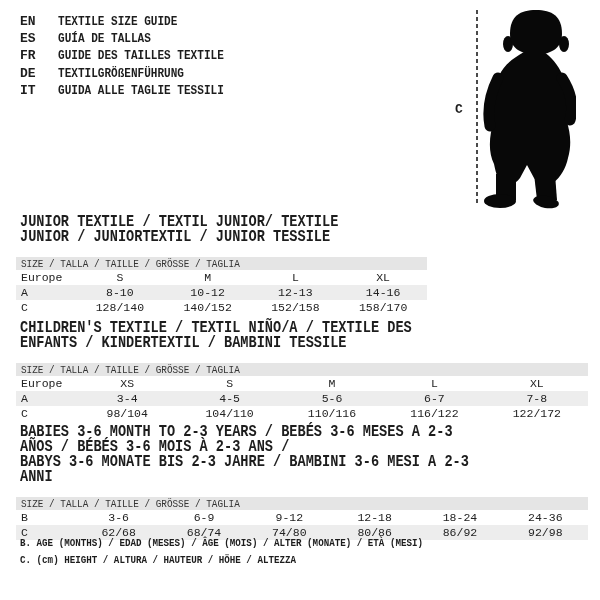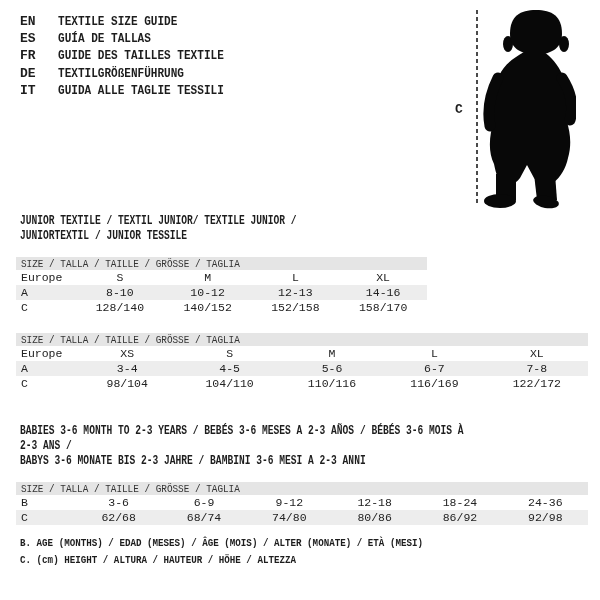--- a/index.html
+++ b/index.html
@@ -19,21 +19,21 @@
   .dash-line{position:absolute;left:476px;top:10px;width:2px;height:196px;
              background:repeating-linear-gradient(to bottom,#4a4a4a 0 4px,transparent 4px 7px);}
   .c-label{position:absolute;left:455px;top:102px;font-weight:bold;font-size:13px;}
   .silhouette{position:absolute;left:482px;top:8px;width:94px;height:202px;}
 
   
   .tbl{position:absolute;left:16px;}
   .tbl-1{top:214px;width:411px;}
   .tbl-2{top:320px;width:572px;}
   .tbl-3{top:424px;width:572px;}
-  .t-title{font-weight:bold;font-size:12px;line-height:15px;margin-left:4px;}
+  .t-title{font-weight:bold;font-size:17px;line-height:15px;margin-left:4px;}
   .t-bar{margin-top:13px;height:13px;background:#e5e5e5;display:flex;align-items:center;
          padding-left:5px;font-size:11px;color:#333;}
   .t-row{display:flex;height:15px;align-items:center;font-size:11.5px;color:#222;}
   .t-row.gray{background:#ededed;}
   .t-row .c0{width:55px;padding-left:5px;}
   .t-row .c{flex:1;text-align:center;}
 
   
   .footnotes{position:absolute;left:20px;top:534px;}
   .footnote{height:17px;display:flex;align-items:center;font-weight:bold;font-size:11.5px;}
@@ -109,20 +109,23 @@
           <div class="c0">C</div>
           <div class="c">128/140</div>
           <div class="c">140/152</div>
           <div class="c">152/158</div>
           <div class="c">158/170</div>
         </div>
       </div>
   </div>
 
   <div class="tbl tbl-2">
+    <div class="t-title">
+      <span class="cond80">CHILDREN'S TEXTILE / TEXTIL NIÑO/A / TEXTILE DES ENFANTS / KINDERTEXTIL / BAMBINI TESSILE</span>
+    </div>
     <div class="t-bar">
       <span class="cond85">SIZE / TALLA / TAILLE / GRÖSSE / TAGLIA</span>
     </div>
     <div class="t-body">
         <div class="t-row">
           <div class="c0">Europe</div>
           <div class="c">XS</div>
           <div class="c">S</div>
           <div class="c">M</div>
           <div class="c">L</div>
@@ -134,21 +137,21 @@
           <div class="c">4-5</div>
           <div class="c">5-6</div>
           <div class="c">6-7</div>
           <div class="c">7-8</div>
         </div>
         <div class="t-row">
           <div class="c0">C</div>
           <div class="c">98/104</div>
           <div class="c">104/110</div>
           <div class="c">110/116</div>
-          <div class="c">116/169</div>
+          <div class="c">116/122</div>
           <div class="c">122/172</div>
         </div>
       </div>
   </div>
 
   <div class="tbl tbl-3">
     <div class="t-title">
       <span class="cond80">BABIES 3-6 MONTH TO 2-3 YEARS / BEBÉS 3-6 MESES A 2-3 AÑOS / BÉBÉS 3-6 MOIS À 2-3 ANS /
 BABYS 3-6 MONATE BIS 2-3 JAHRE / BAMBINI 3-6 MESI A 2-3 ANNI</span>
     </div>

